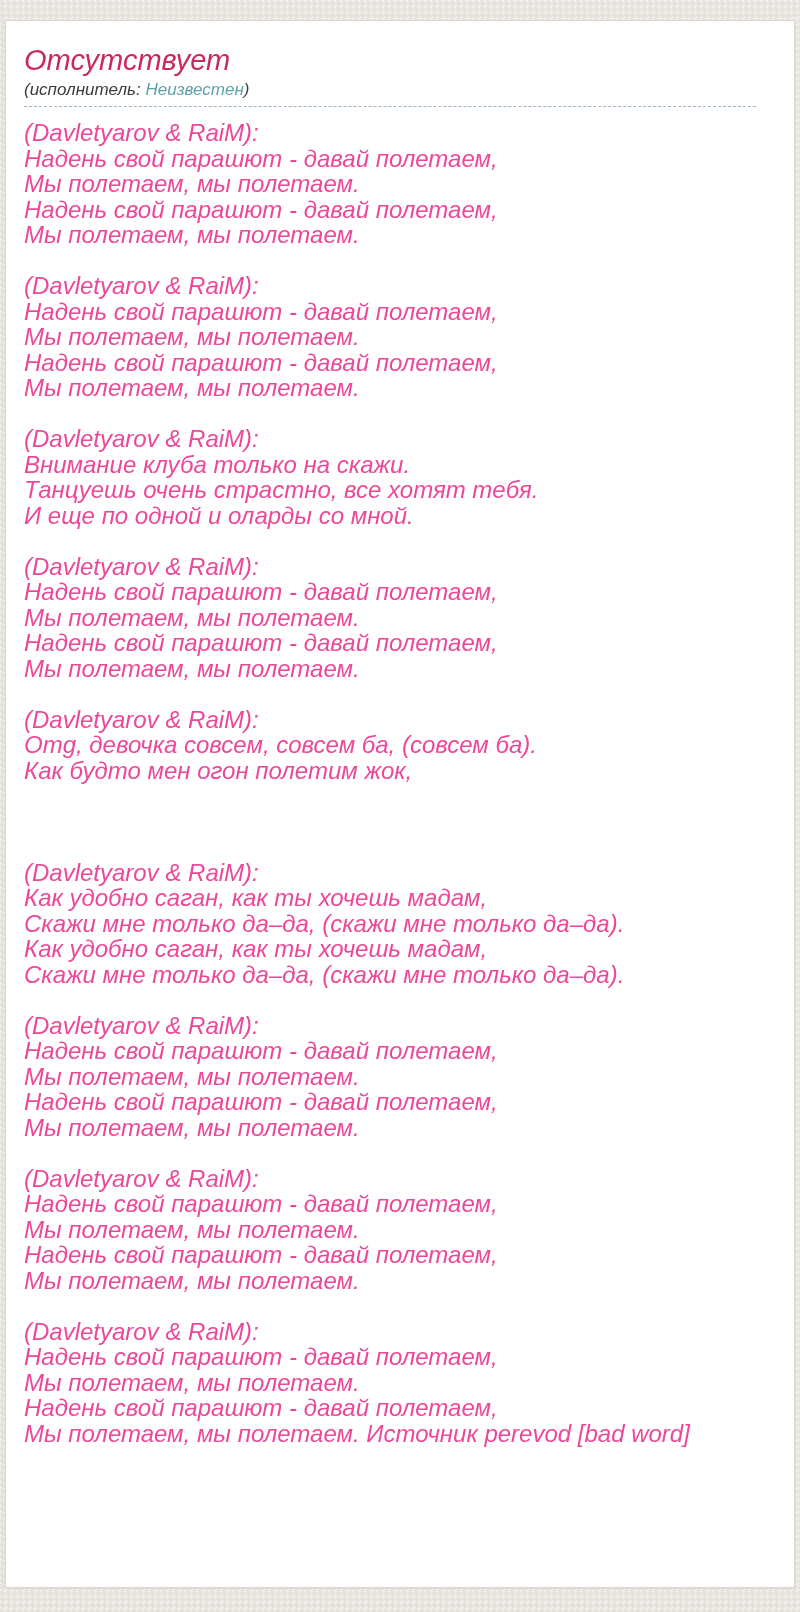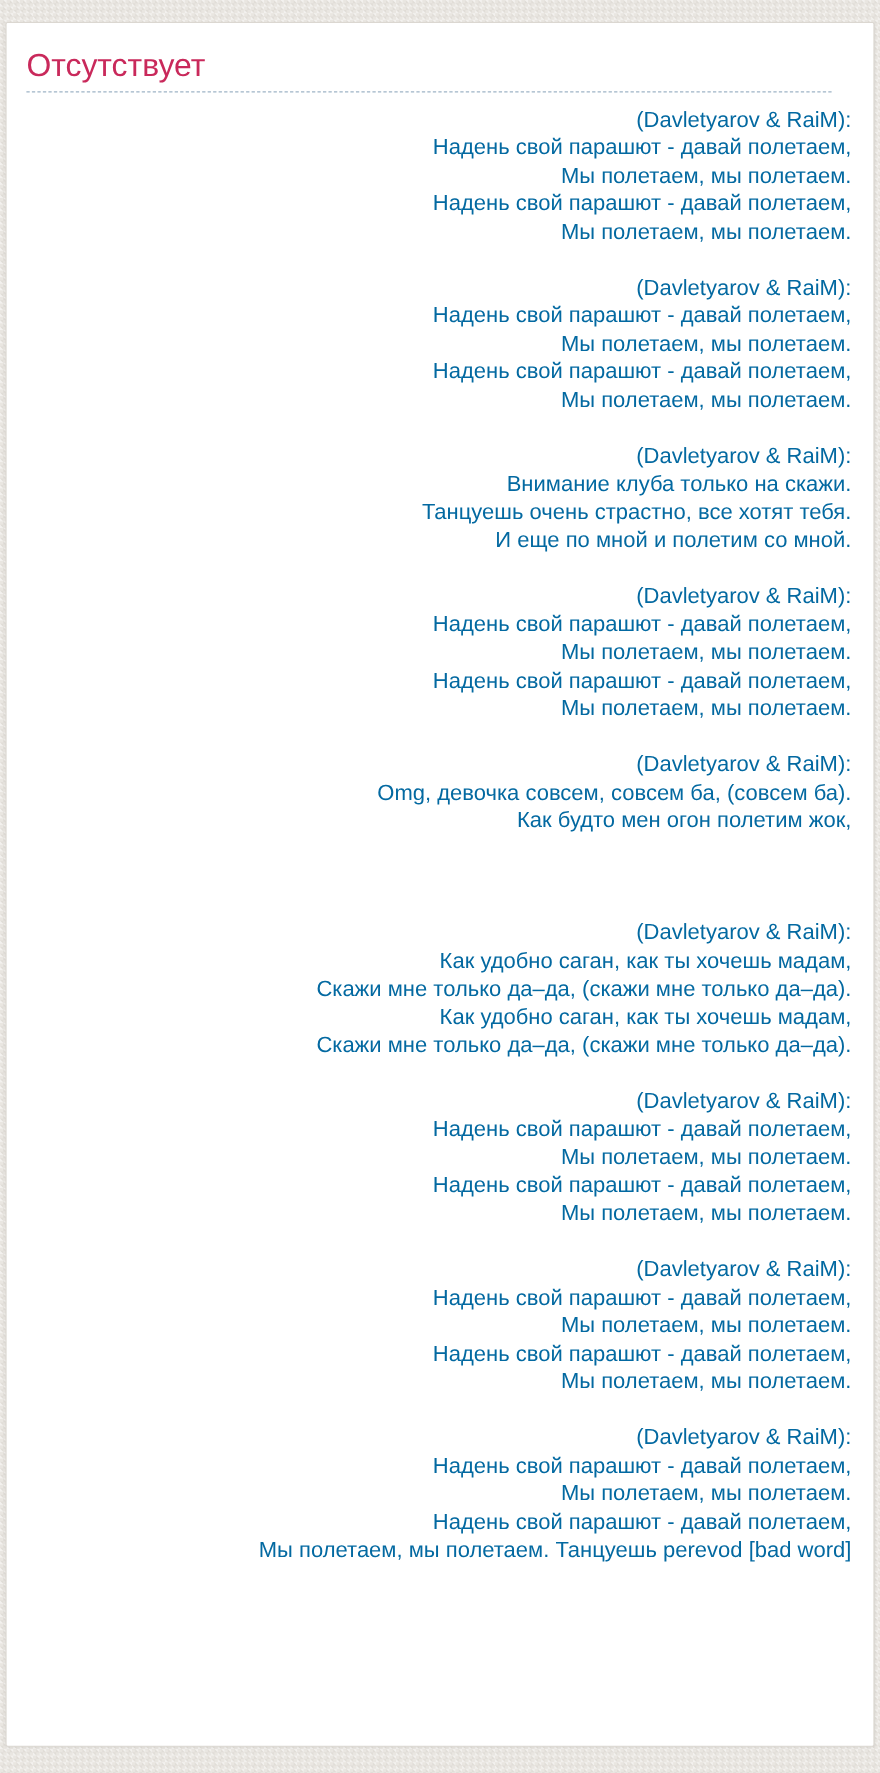--- a/index.html
+++ b/index.html
@@ -19,20 +19,21 @@
   }
   .card {
     width: 790px;
     margin: 20px auto 0;
     background: #ffffff;
     border: 1px solid #dbd7d1;
     border-radius: 2px;
     box-shadow: 0 1px 3px rgba(0,0,0,0.06);
     padding: 24px 20px 56px 18px;
     min-height: 1568px;
+    font-style: italic;
   }
   .header {
     border-bottom: 1px dashed #9eb4c6;
     padding-bottom: 6px;
     margin-right: 18px;
   }
   .page-title {
     color: #c9295b;
     font-size: 29px;
     font-weight: 400;
@@ -44,37 +45,39 @@
     color: #3c3c3c;
     line-height: 1.25;
   }
   .artist-link {
     color: #5fa0ac;
     text-decoration: none;
     cursor: pointer;
   }
   .lyrics {
     margin-top: 13px;
-    color: #0369a1;
-    font-size: 20px;
-    text-align: right;
+    color: #ec4899;
+    font-size: 24px;
   }
   .verse + .verse { margin-top: 25.5px; }
   .line {
     line-height: 25.5px;
     min-height: 25.5px;
     white-space: pre-wrap;
   }
 </style>
 </head>
 <body>
 
 <div class="card">
   <div class="header">
     <h1 class="page-title">Отсутствует</h1>
+    <div class="subtitle">
+      <span>(исполнитель: </span><a class="artist-link">Неизвестен</a><span>)</span>
+    </div>
   </div>
 
   <div class="lyrics">
       <div class="verse">
         <div class="line">(Davletyarov &amp; RaiM):</div>
         <div class="line">Надень свой парашют - давай полетаем,</div>
         <div class="line">Мы полетаем, мы полетаем.</div>
         <div class="line">Надень свой парашют - давай полетаем,</div>
         <div class="line">Мы полетаем, мы полетаем.</div>
       </div>
@@ -82,21 +85,21 @@
         <div class="line">(Davletyarov &amp; RaiM):</div>
         <div class="line">Надень свой парашют - давай полетаем,</div>
         <div class="line">Мы полетаем, мы полетаем.</div>
         <div class="line">Надень свой парашют - давай полетаем,</div>
         <div class="line">Мы полетаем, мы полетаем.</div>
       </div>
       <div class="verse">
         <div class="line">(Davletyarov &amp; RaiM):</div>
         <div class="line">Внимание клуба только на скажи.</div>
         <div class="line">Танцуешь очень страстно, все хотят тебя.</div>
-        <div class="line">И еще по мной и полетим со мной.</div>
+        <div class="line">И еще по одной и оларды со мной.</div>
       </div>
       <div class="verse">
         <div class="line">(Davletyarov &amp; RaiM):</div>
         <div class="line">Надень свой парашют - давай полетаем,</div>
         <div class="line">Мы полетаем, мы полетаем.</div>
         <div class="line">Надень свой парашют - давай полетаем,</div>
         <div class="line">Мы полетаем, мы полетаем.</div>
       </div>
       <div class="verse">
         <div class="line">(Davletyarov &amp; RaiM):</div>
@@ -124,16 +127,16 @@
         <div class="line">Надень свой парашют - давай полетаем,</div>
         <div class="line">Мы полетаем, мы полетаем.</div>
         <div class="line">Надень свой парашют - давай полетаем,</div>
         <div class="line">Мы полетаем, мы полетаем.</div>
       </div>
       <div class="verse">
         <div class="line">(Davletyarov &amp; RaiM):</div>
         <div class="line">Надень свой парашют - давай полетаем,</div>
         <div class="line">Мы полетаем, мы полетаем.</div>
         <div class="line">Надень свой парашют - давай полетаем,</div>
-        <div class="line">Мы полетаем, мы полетаем. Танцуешь perevod [bad word]</div>
+        <div class="line">Мы полетаем, мы полетаем. Источник perevod [bad word]</div>
       </div>
     </div>
 </div>
 
 </body></html>

